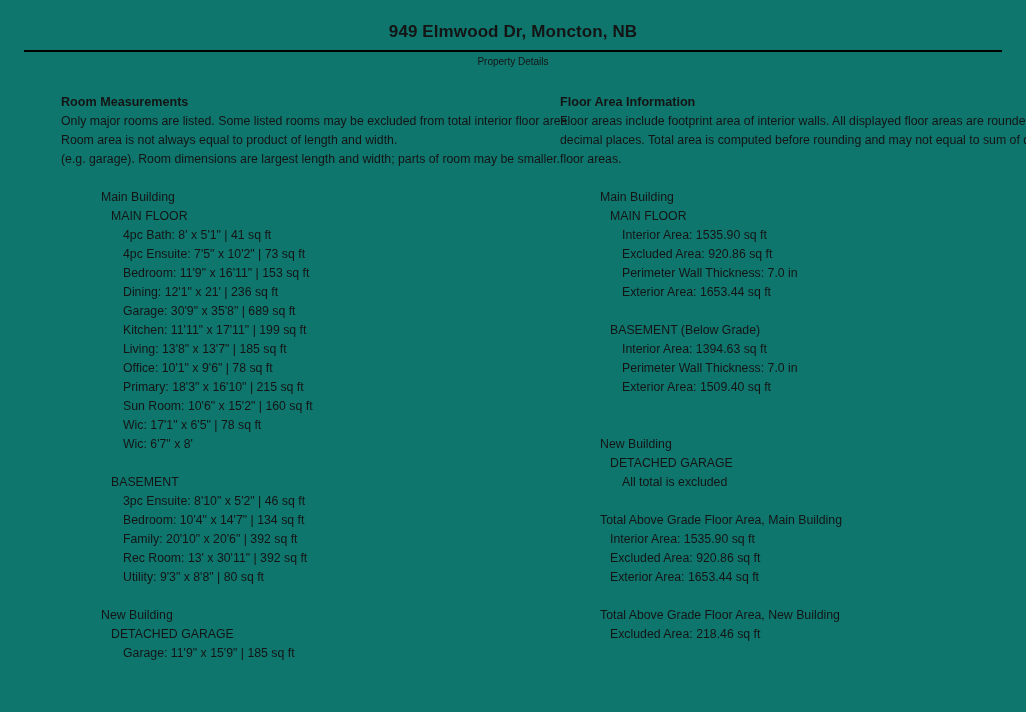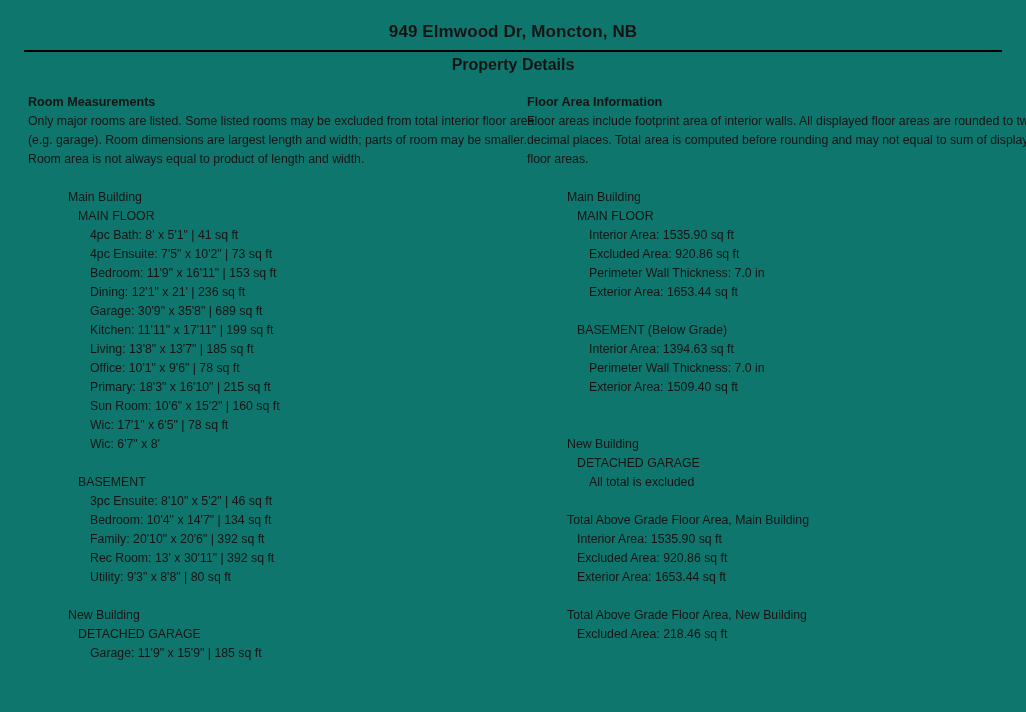--- a/index.html
+++ b/index.html
@@ -33,28 +33,29 @@
     width: 978px;
     height: 0;
     border-top: 2px solid #000000;
   }
   .doc-subtitle {
     position: absolute;
     top: 56px;
     left: 0;
     width: 100%;
     text-align: center;
-    font-size: 16px;
-    font-weight: bold;
+    font-size: 10px;
+    font-weight: normal;
   }
   .col {
     position: absolute;
     top: 93px;
     font-size: 12.3px;
     line-height: 19px;
+    margin-left: 33px;
   }
   .col-left  { left: 28px;  width: 488px; }
   .col-right { left: 527px; width: 492px; }
   .col-heading {
     font-weight: bold;
     font-size: 12.6px;
     line-height: 19px;
   }
   .intro-line {
     white-space: nowrap;
@@ -86,22 +87,22 @@
 <div class="page">
 
   <div class="doc-title">949 Elmwood Dr, Moncton, NB</div>
   <div class="title-rule"></div>
   <div class="doc-subtitle">Property Details</div>
 
   <div class="col col-left">
     <div class="col-heading">Room Measurements</div>
     <div class="intro">
         <div class="intro-line">Only major rooms are listed. Some listed rooms may be excluded from total interior floor area</div>
+        <div class="intro-line">Room area is not always equal to product of length and width.</div>
         <div class="intro-line">(e.g. garage). Room dimensions are largest length and width; parts of room may be smaller.</div>
-        <div class="intro-line">Room area is not always equal to product of length and width.</div>
       </div>
     <div class="sections">
         <div class="section" style="margin-top: 0px;">
           <div class="section-title">Main Building</div>
           <div class="group">
             <div class="group-name">MAIN FLOOR</div>
             <div class="item indent3">4pc Bath: 8' x 5'1" | 41 sq ft</div>
             <div class="item indent3">4pc Ensuite: 7'5" x 10'2" | 73 sq ft</div>
             <div class="item indent3">Bedroom: 11'9" x 16'11" | 153 sq ft</div>
             <div class="item indent3">Dining: 12'1" x 21' | 236 sq ft</div>

